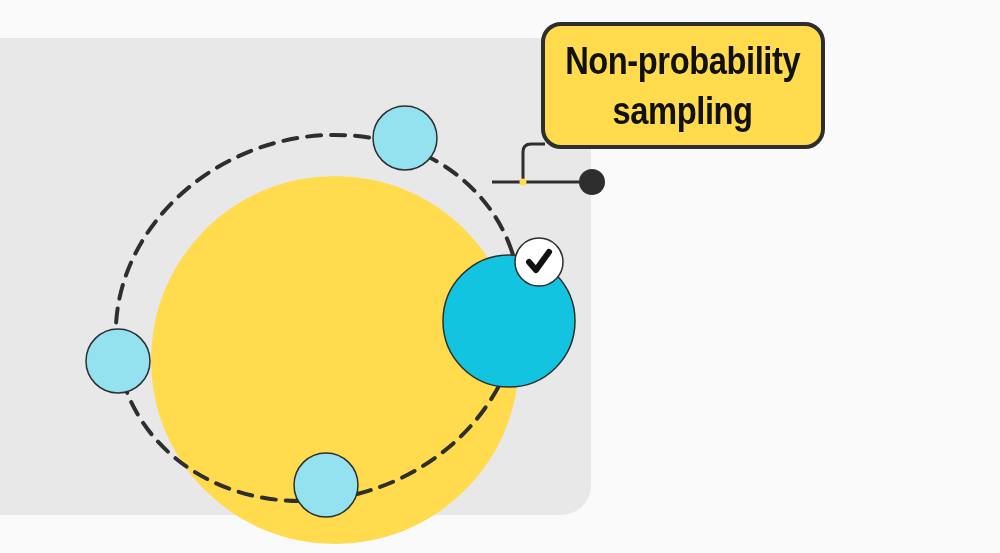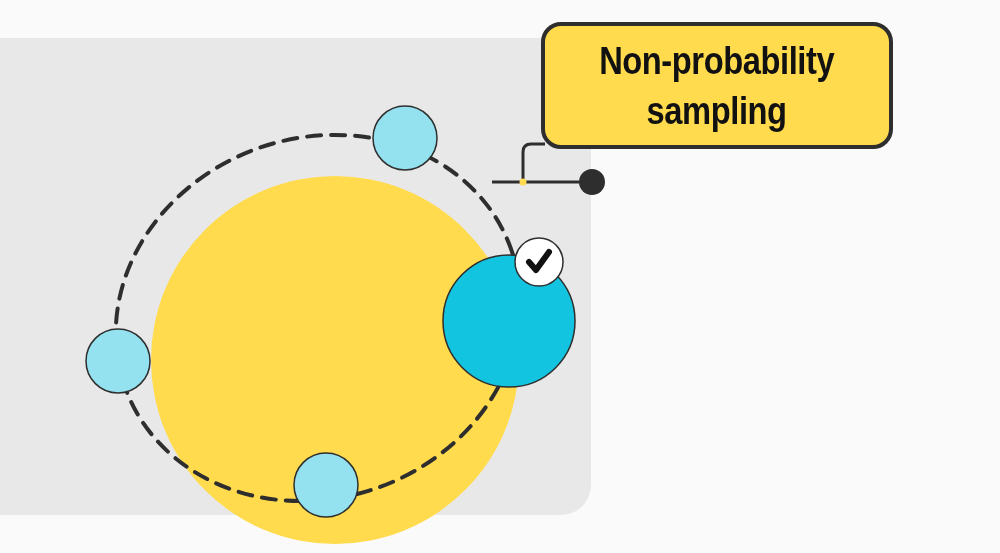--- a/index.html
+++ b/index.html
@@ -1,21 +1,21 @@
 <!DOCTYPE html>
 <html><head>
 <meta charset="utf-8">
 <style>
   html, body { margin:0; padding:0; }
   body { width:1000px; height:553px; background:#fafafa; position:relative; overflow:hidden;
          font-family: "DejaVu Sans", sans-serif; }
   .panel { position:absolute; left:0; top:38px; width:591px; height:477px; background:#e8e8e8;
            border-radius:0 0 30px 0; }
   svg.art { position:absolute; left:0; top:0; }
-  .label-box { position:absolute; left:541px; top:22px; width:352px; height:127px; background:#ffdb4d;
+  .label-box { position:absolute; left:541px; top:22px; width:284px; height:127px; background:#ffdb4d;
                border:4px solid #2e2e2e; border-radius:20px; box-sizing:border-box;
                display:flex; align-items:center; justify-content:center; text-align:center; }
   .label-text { font-family:"Liberation Sans", sans-serif; font-weight:bold; font-size:38px;
                 line-height:50px; color:#111; letter-spacing:-0.5px; transform:scaleX(0.86); }
 </style>
 </head>
 <body>
 
 <div class="panel"></div>
 

